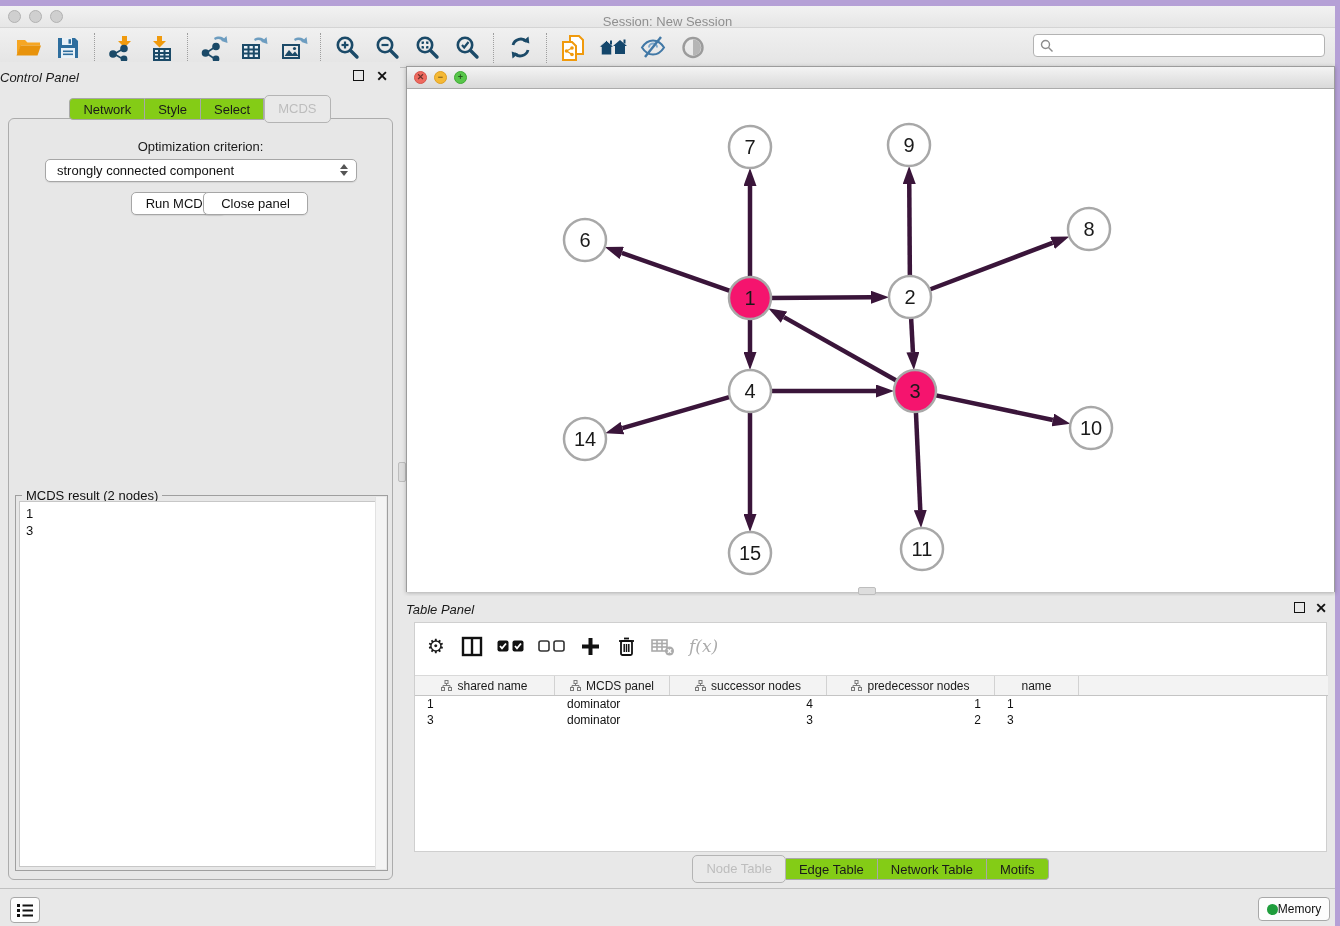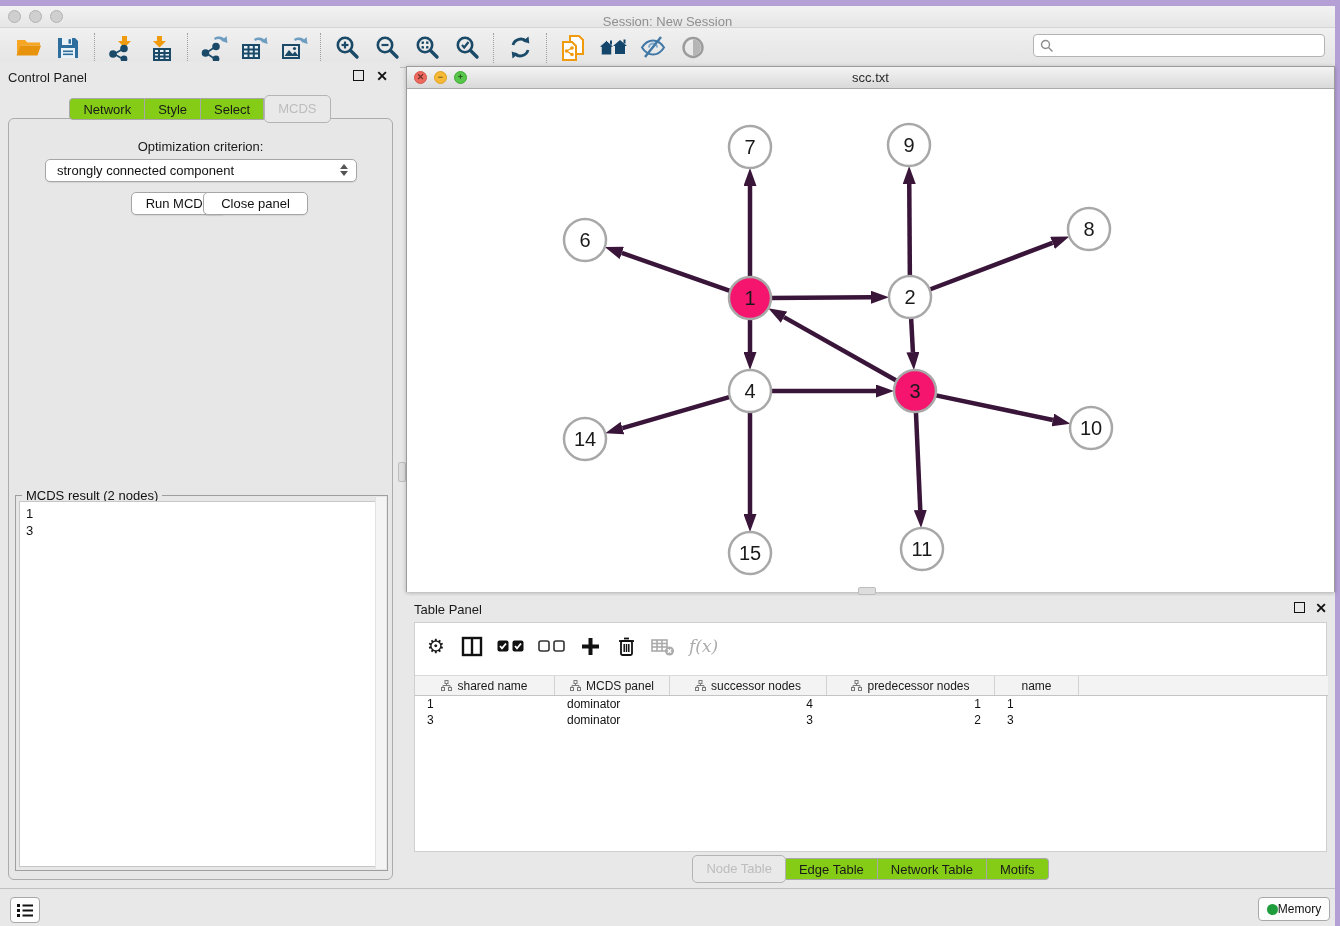--- a/index.html
+++ b/index.html
@@ -18,21 +18,21 @@
     display:flex; align-items:center; padding:0 8px; }
   .tbtn { width:40px; height:34px; display:flex; align-items:center; justify-content:center; }
   .tsep { width:1px; height:30px; border-left:1px dotted #9E9E9E; margin:0 6px; }
   .searchbox { position:absolute; right:10px; top:6px; width:292px; height:23px; background:#fff;
     border:1px solid #B3B3B3; border-radius:4px; display:flex; align-items:center; padding:0 6px; }
   .searchbox input { border:none; outline:none; flex:1; font-size:12px; background:transparent; }
 
   
   .control-panel { position:absolute; left:0; top:56px; width:400px; height:826px; background:#E8E8E8; }
   .panel-head { position:absolute; left:0; top:0; width:100%; height:30px; }
-  .panel-title { position:absolute; left:8px; top:8px; font-size:13px; color:#1A1A1A; }
+  .panel-title { position:absolute; left:0; top:8px; font-size:13px; color:#1A1A1A;font-style:italic; }
   .mini-ic { position:absolute; top:8px; font-size:12px; color:#111; line-height:12px; cursor:default; }
   .float-box { width:11px; height:11px; border:1.5px solid #111; }
   .cp-body { position:absolute; left:8px; top:56px; width:385px; height:762px;
     background:#E7E7E7; border:1px solid #ACACAC; border-radius:6px; }
   .seg-tabs { position:absolute; top:36px; left:0; width:100%; display:flex; justify-content:center; z-index:3; }
   .seg-tab { background:#84cc16; border:1px solid #A8A8A8; border-left:none; font-size:13px; color:#1A1A1A;
     padding:3px 13px; height:22px; line-height:15px; }
   .seg-tab:first-child { border-left:1px solid #A8A8A8; border-radius:4px 0 0 4px; }
   .seg-tab:last-child { border-radius:0 4px 4px 0; }
   .seg-tab.active { background:#E9E9E9; color:#BDBDBD; border:1px solid #B4B4B4; border-radius:5px;
@@ -312,21 +312,20 @@
 
   <div class="v-split-handle"></div>
 
   <div class="net-window">
     <div class="net-titlebar">
       <div class="net-lights">
         <div class="nlight nl-close">✕</div>
         <div class="nlight nl-min">−</div>
         <div class="nlight nl-max">+</div>
       </div>
-      <div class="net-title">scc.txt</div>
     </div>
     <div class="canvas">
       <svg id="graph-svg" width="927" height="503">
             <defs>
               <marker id="arrow" markerWidth="18" markerHeight="13" refX="0" refY="6.5" orient="auto" markerUnits="userSpaceOnUse">
                 <path d="M0,0 L18,6.5 L0,13 Z" fill="#3A153A"></path>
               </marker>
             </defs>
             <line x1="343" y1="190" x2="343" y2="97" stroke="#3A153A" stroke-width="4.5" marker-end="url(#arrow)"></line>
             <line x1="325.0751757808856" y1="202.69915269873556" x2="214.79306023923473" y2="163.9333181447007" stroke="#3A153A" stroke-width="4.5" marker-end="url(#arrow)"></line>

